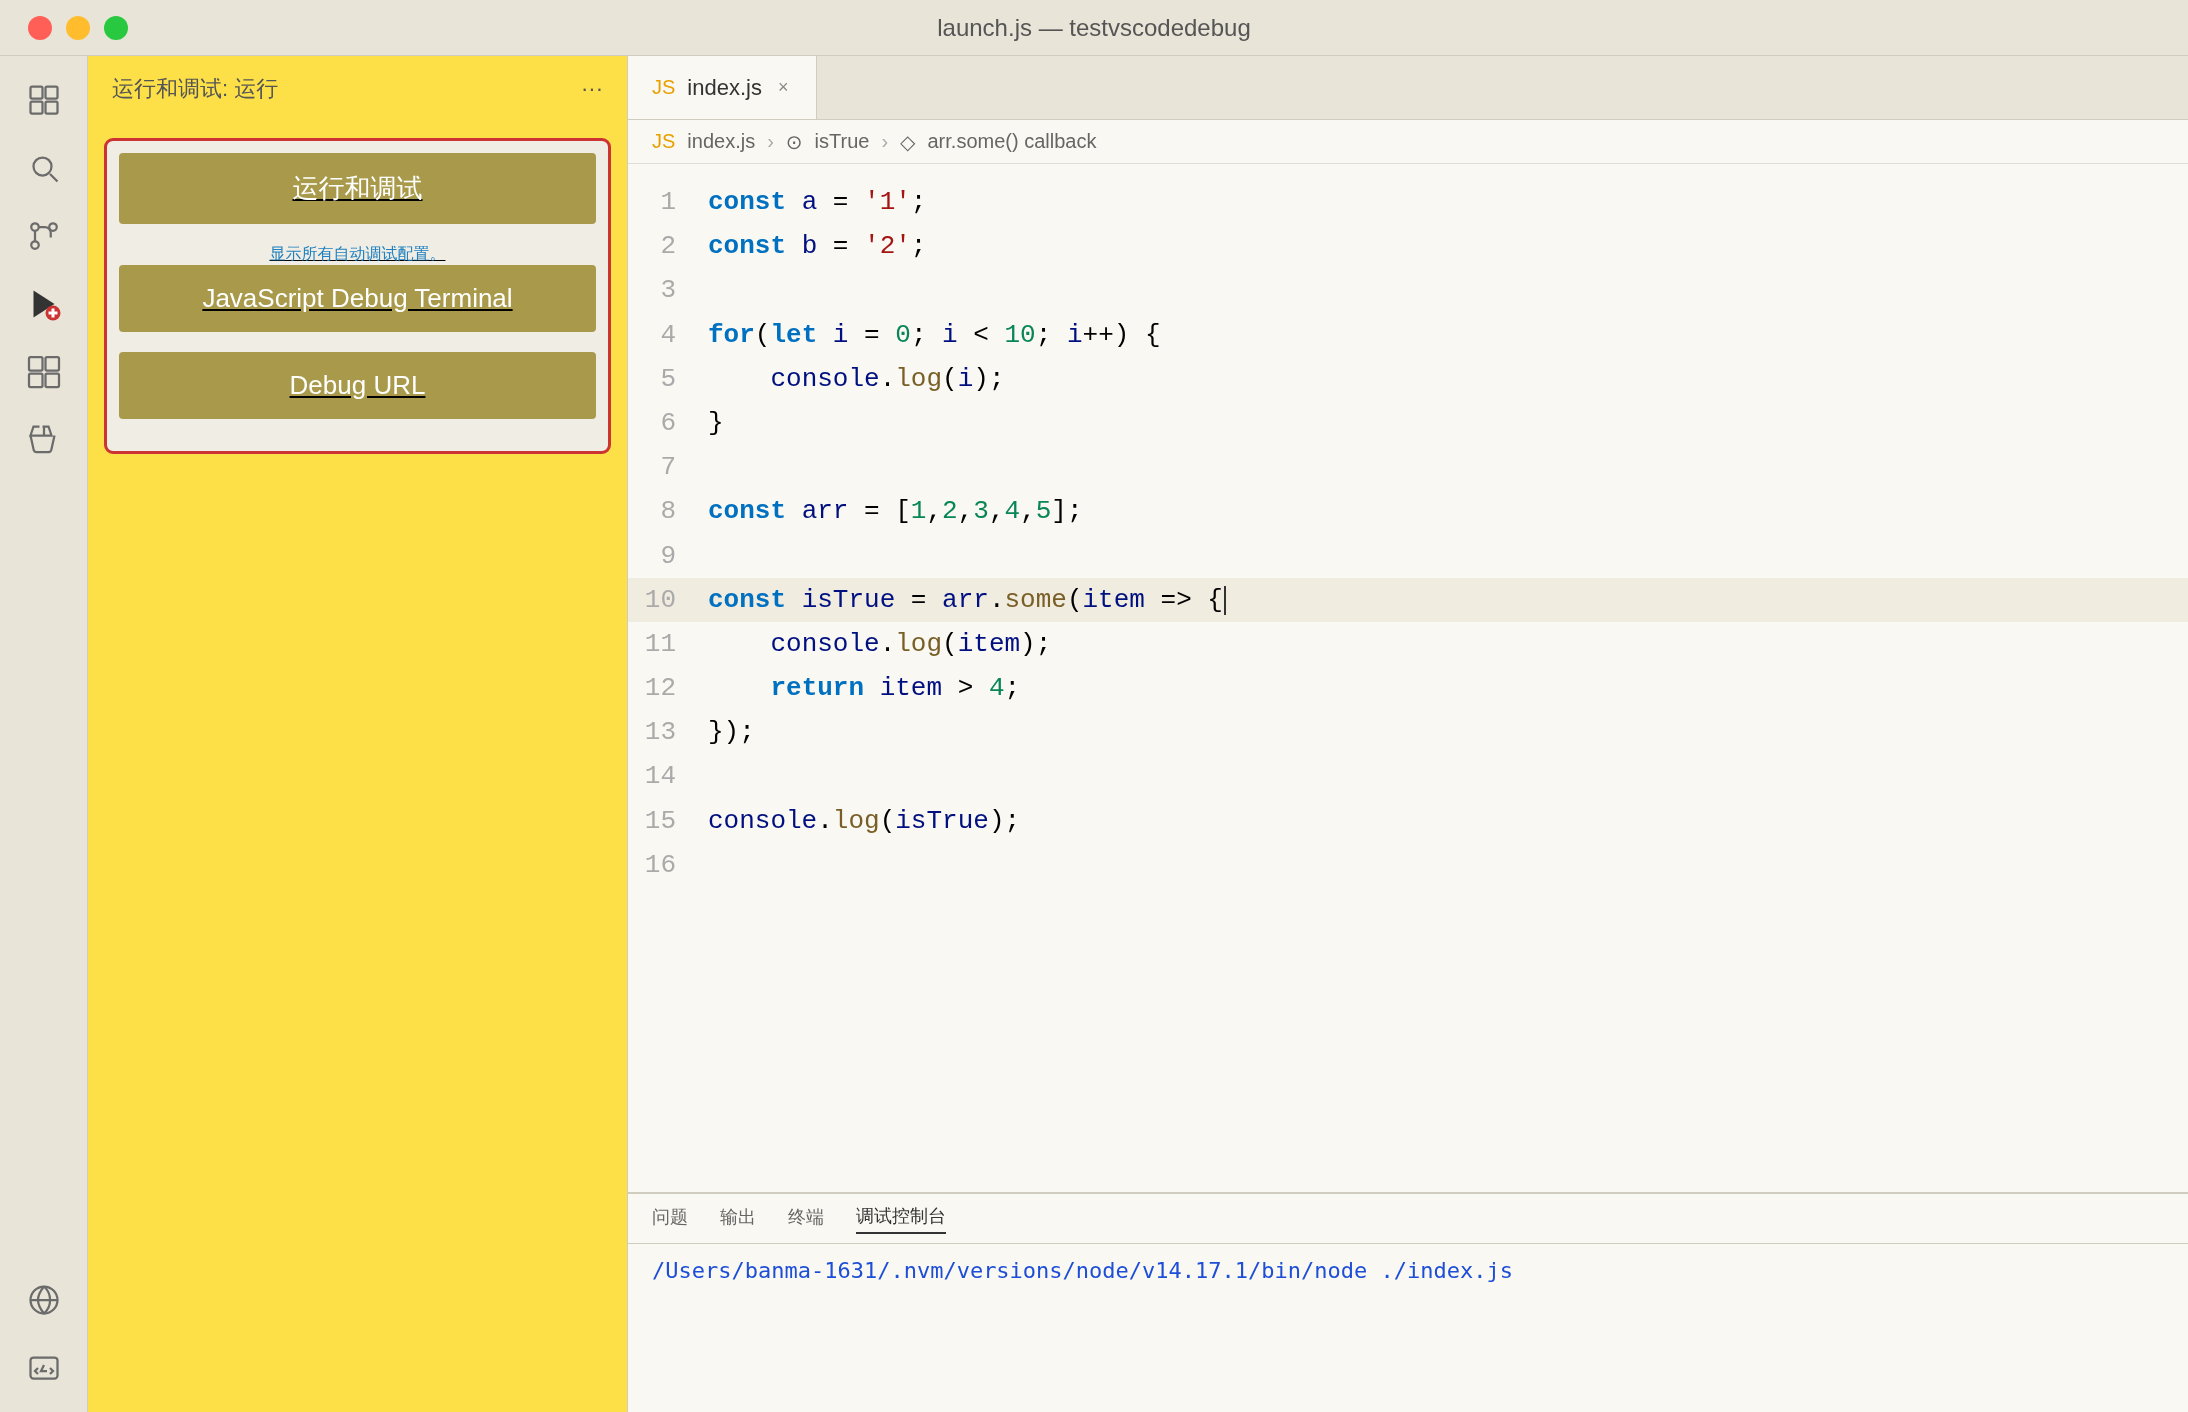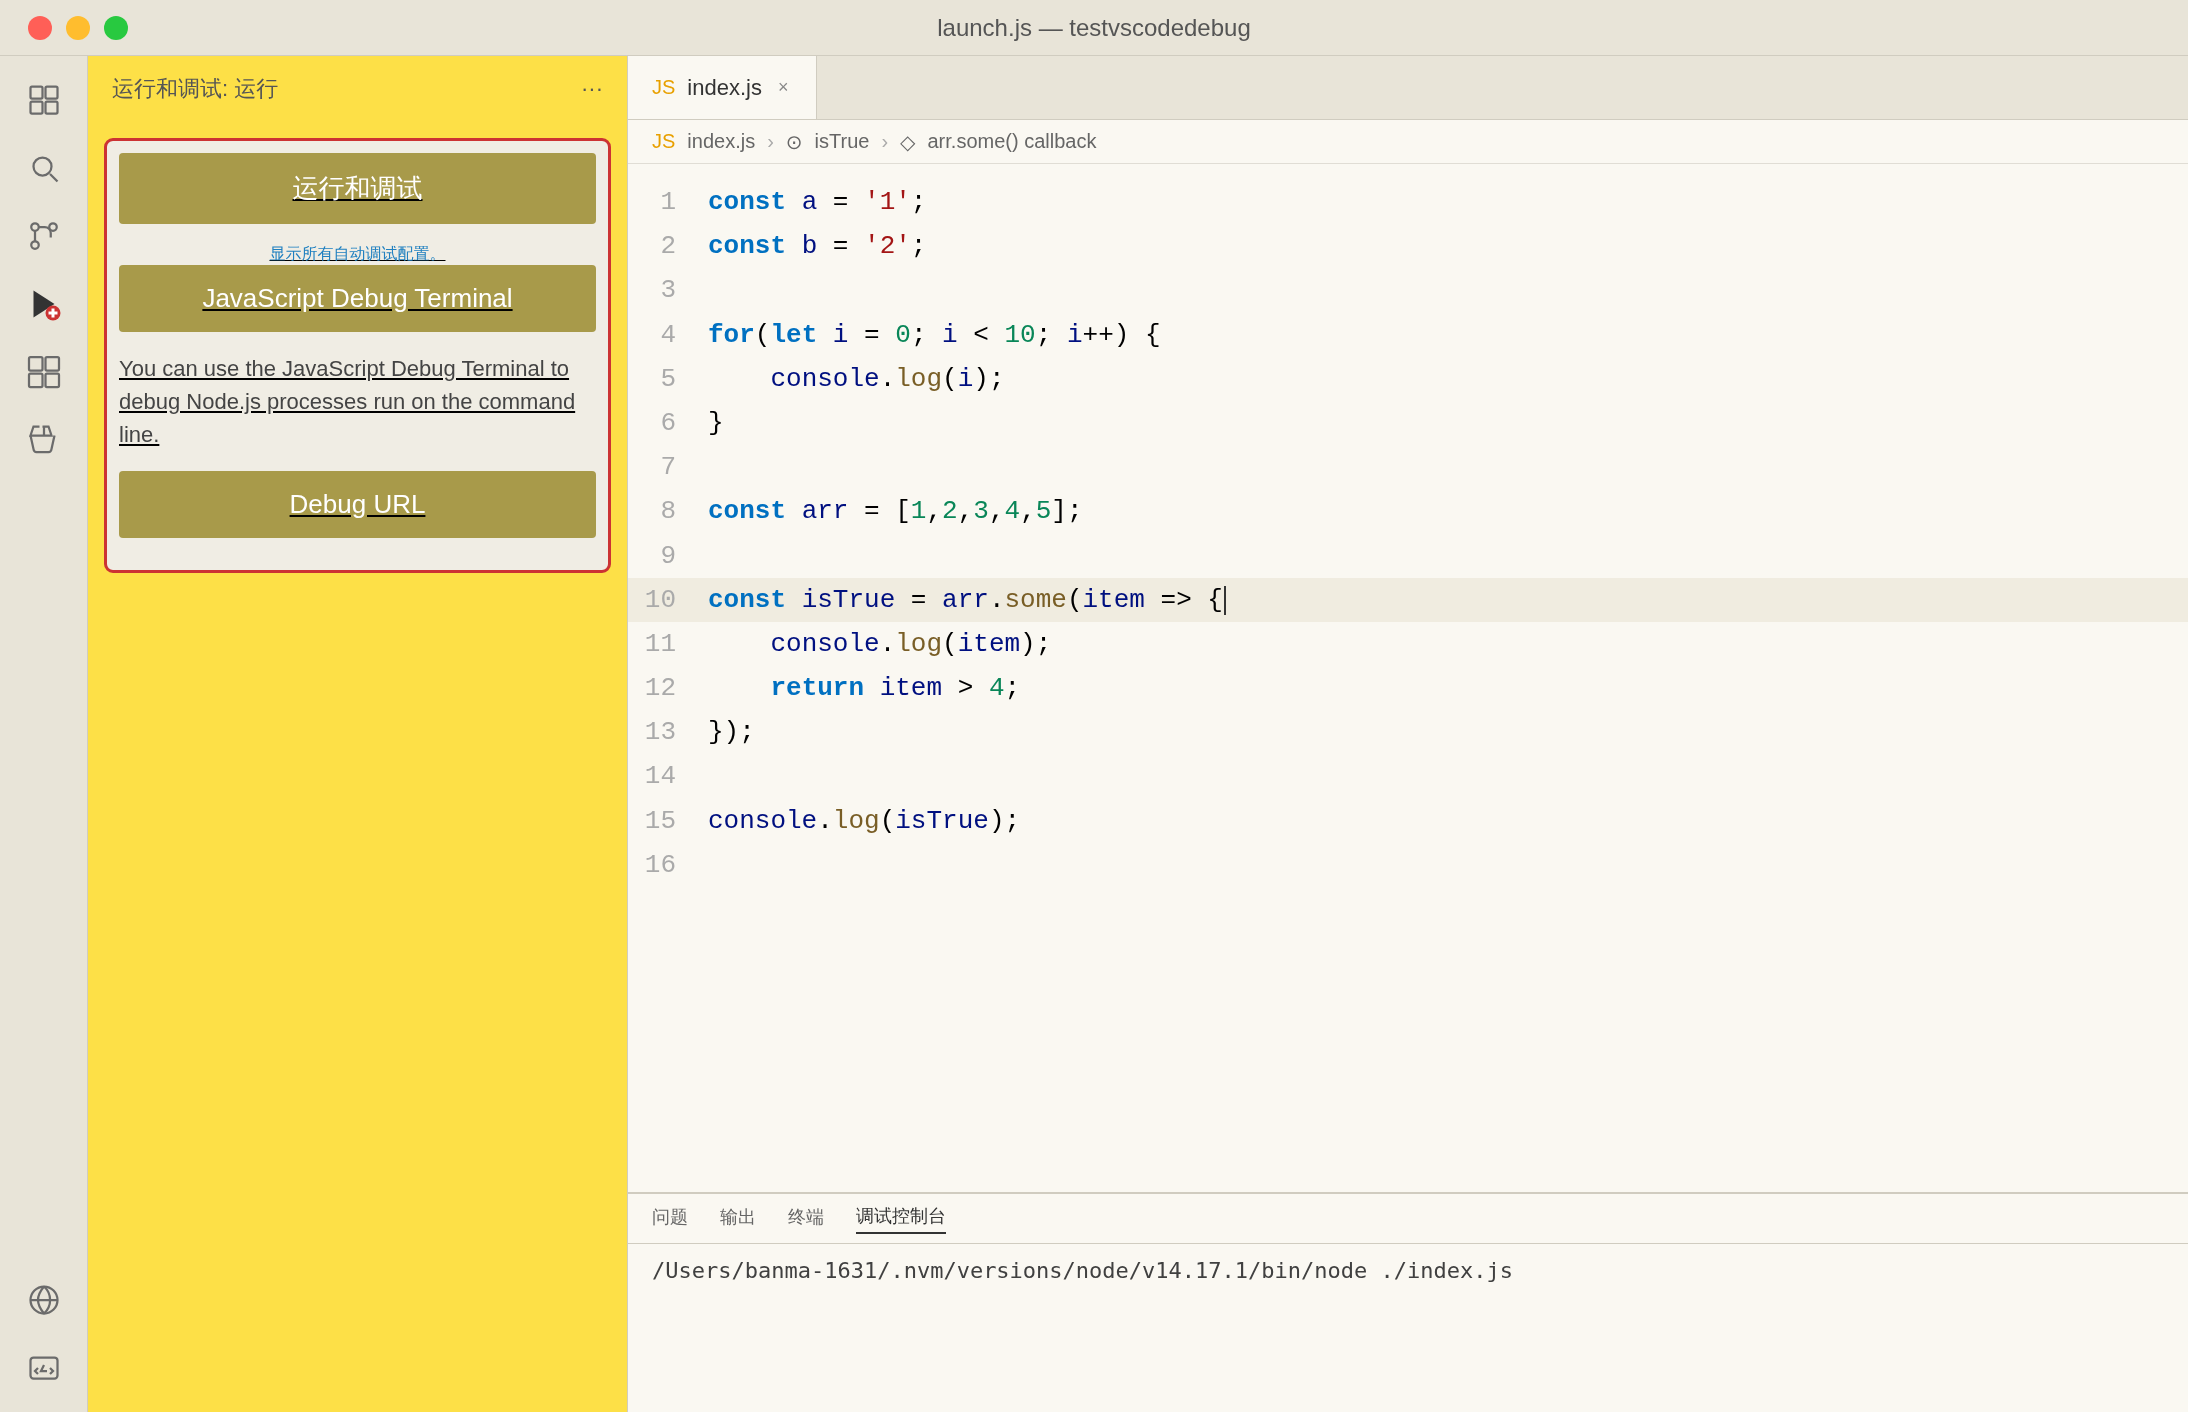--- a/index.html
+++ b/index.html
@@ -255,21 +255,21 @@
     }
     .terminal-tab.active {
       color: #333;
       border-bottom: 2px solid #333;
     }
     .terminal-content {
       padding: 14px 24px;
       font-family: 'Menlo', 'Monaco', monospace;
       font-size: 22px;
     }
-    .terminal-path { color: #404040; }
+    .terminal-path { color: #1d4ed8; }
   </style>
 </head>
 <body>
 
 <div class="titlebar">
   <div class="titlebar-dots">
     <div class="dot dot-red"></div>
     <div class="dot dot-yellow"></div>
     <div class="dot dot-green"></div>
   </div>
@@ -349,21 +349,20 @@
     </div>
 
     <div class="debug-panel">
       <button class="debug-btn">运行和调试</button>
 
 
       <a class="debug-link-block">显示所有自动调试配置。</a>
 
       <button class="debug-btn">JavaScript Debug Terminal</button>
 
-      <p class="debug-text" style="margin-bottom: 20px;">You can use the JavaScript Debug Terminal to debug Node.js processes run on the command line.</p>
 
       <button class="debug-btn">Debug URL</button>
     </div>
   </div>
 
   <div class="editor-area">
 
     <div class="tab-bar">
       <div class="tab active">
         <span class="tab-icon">JS</span>

